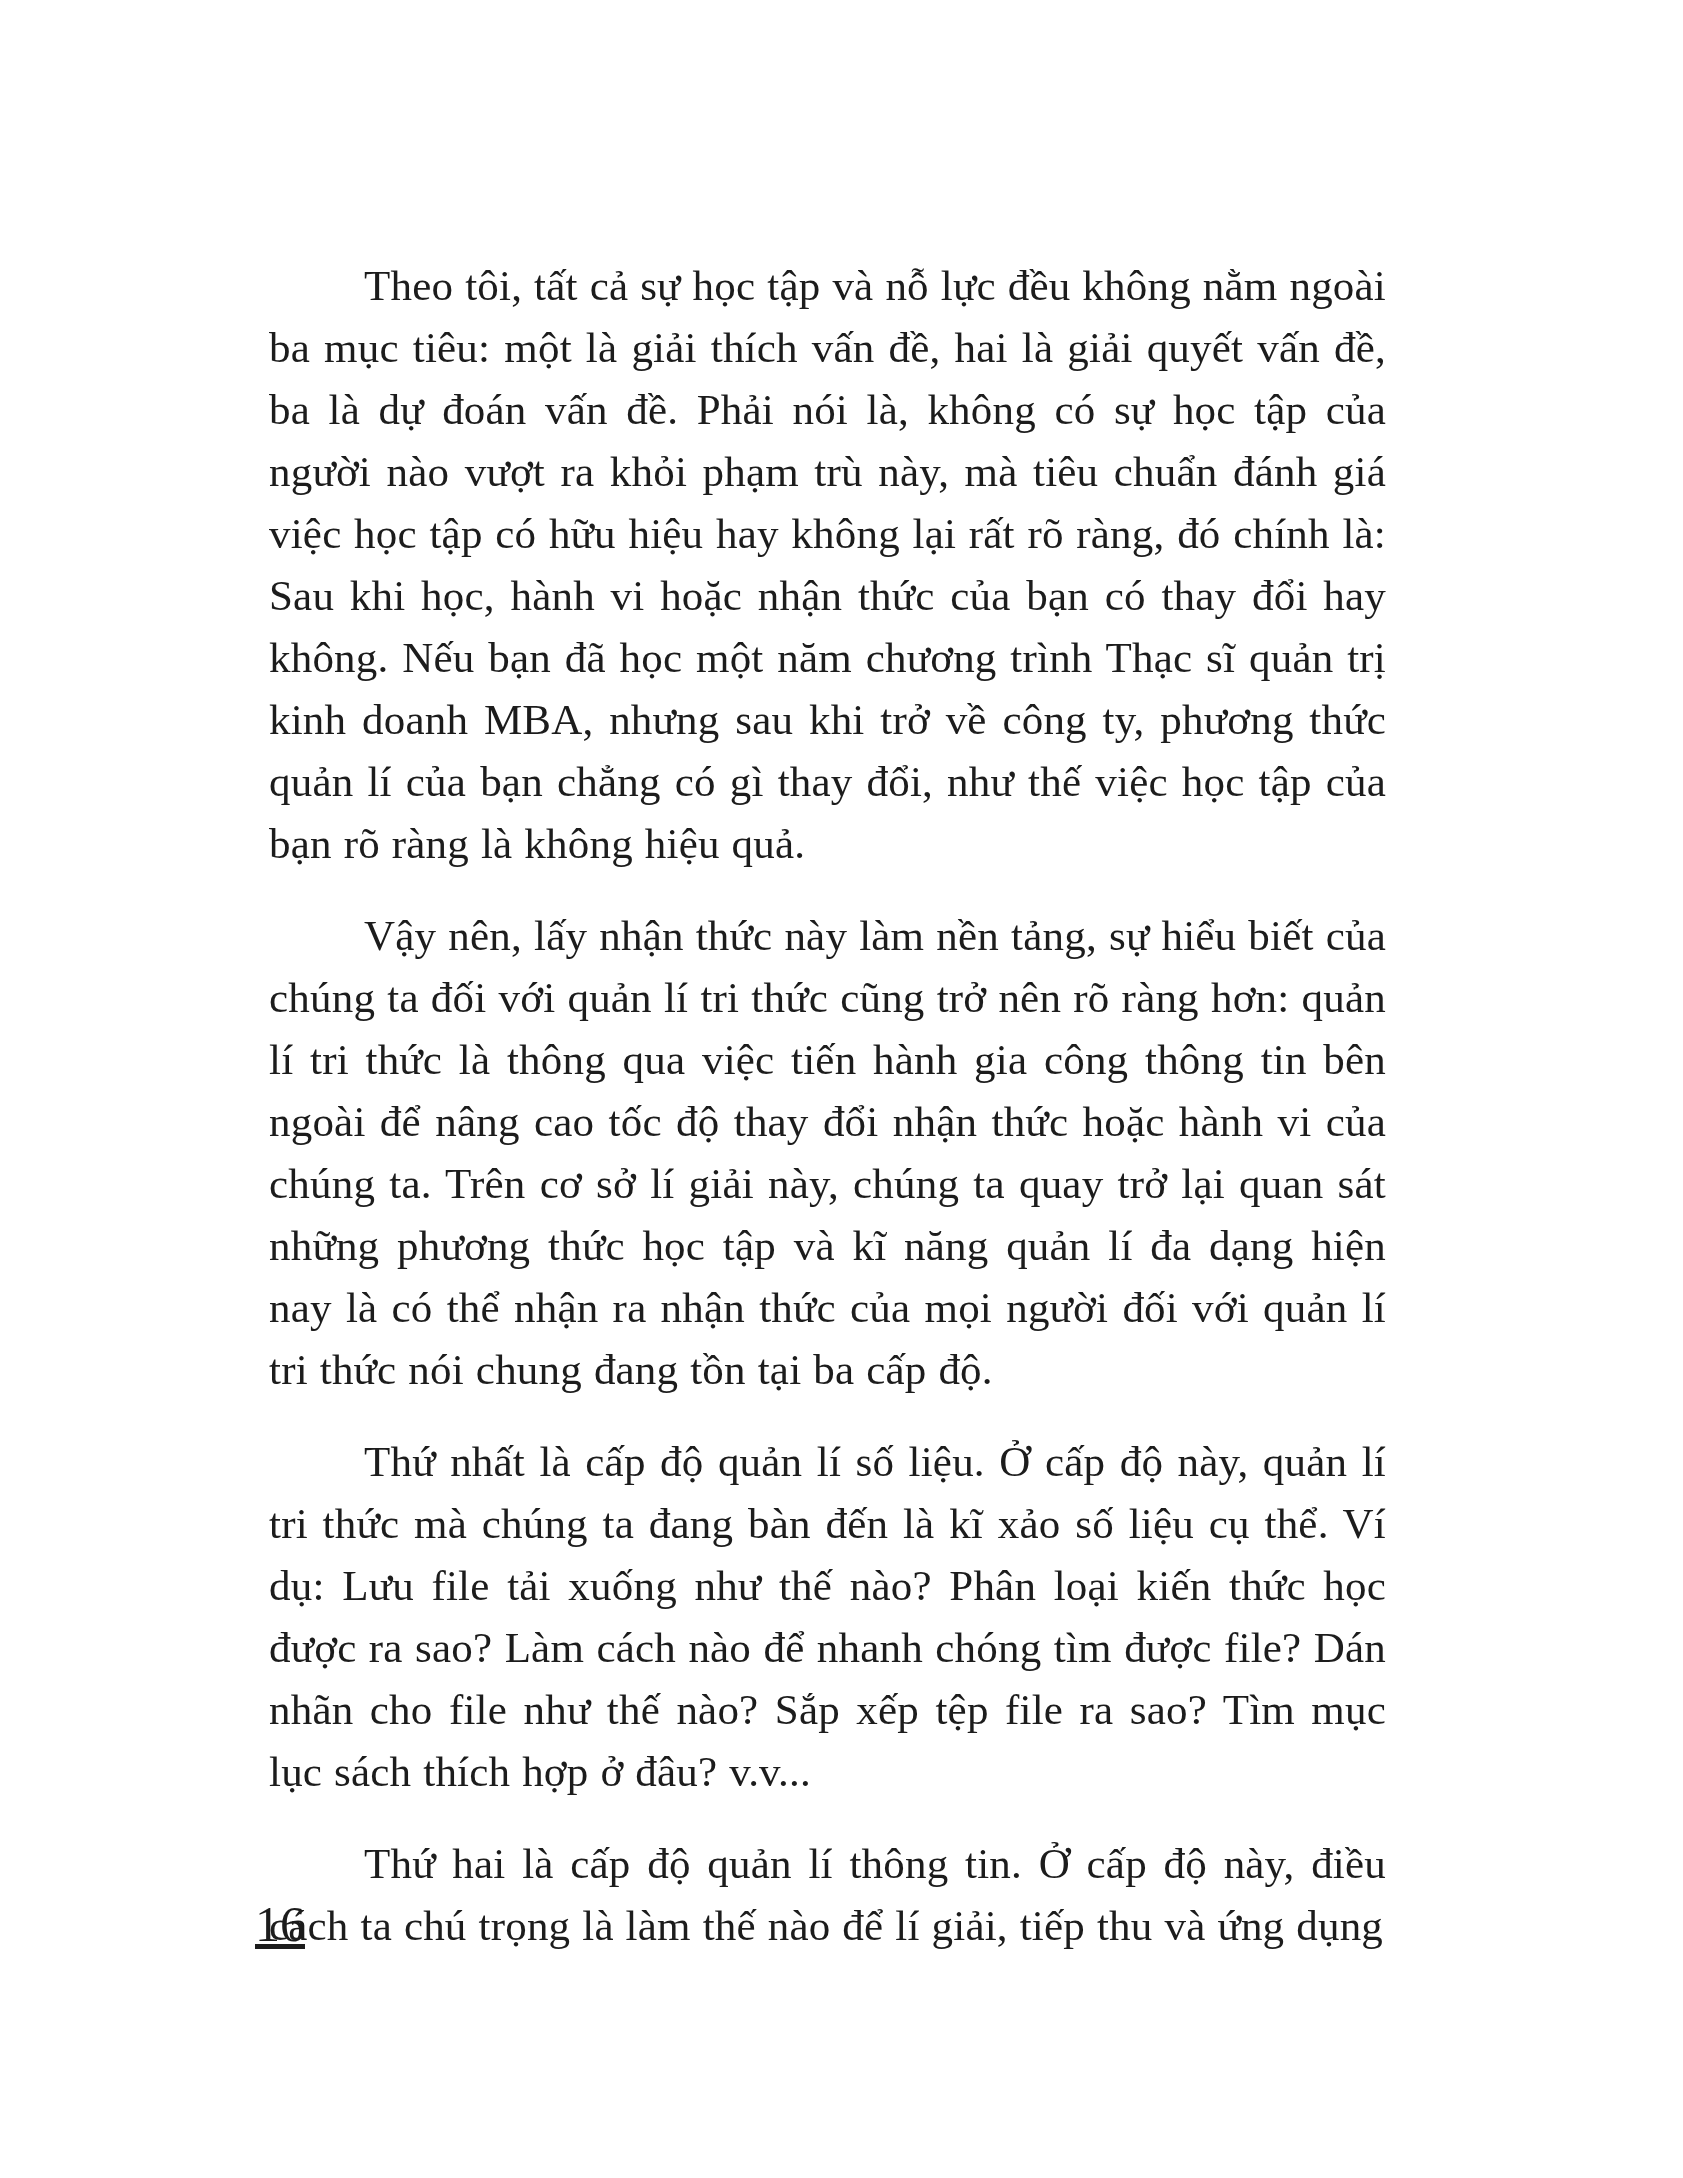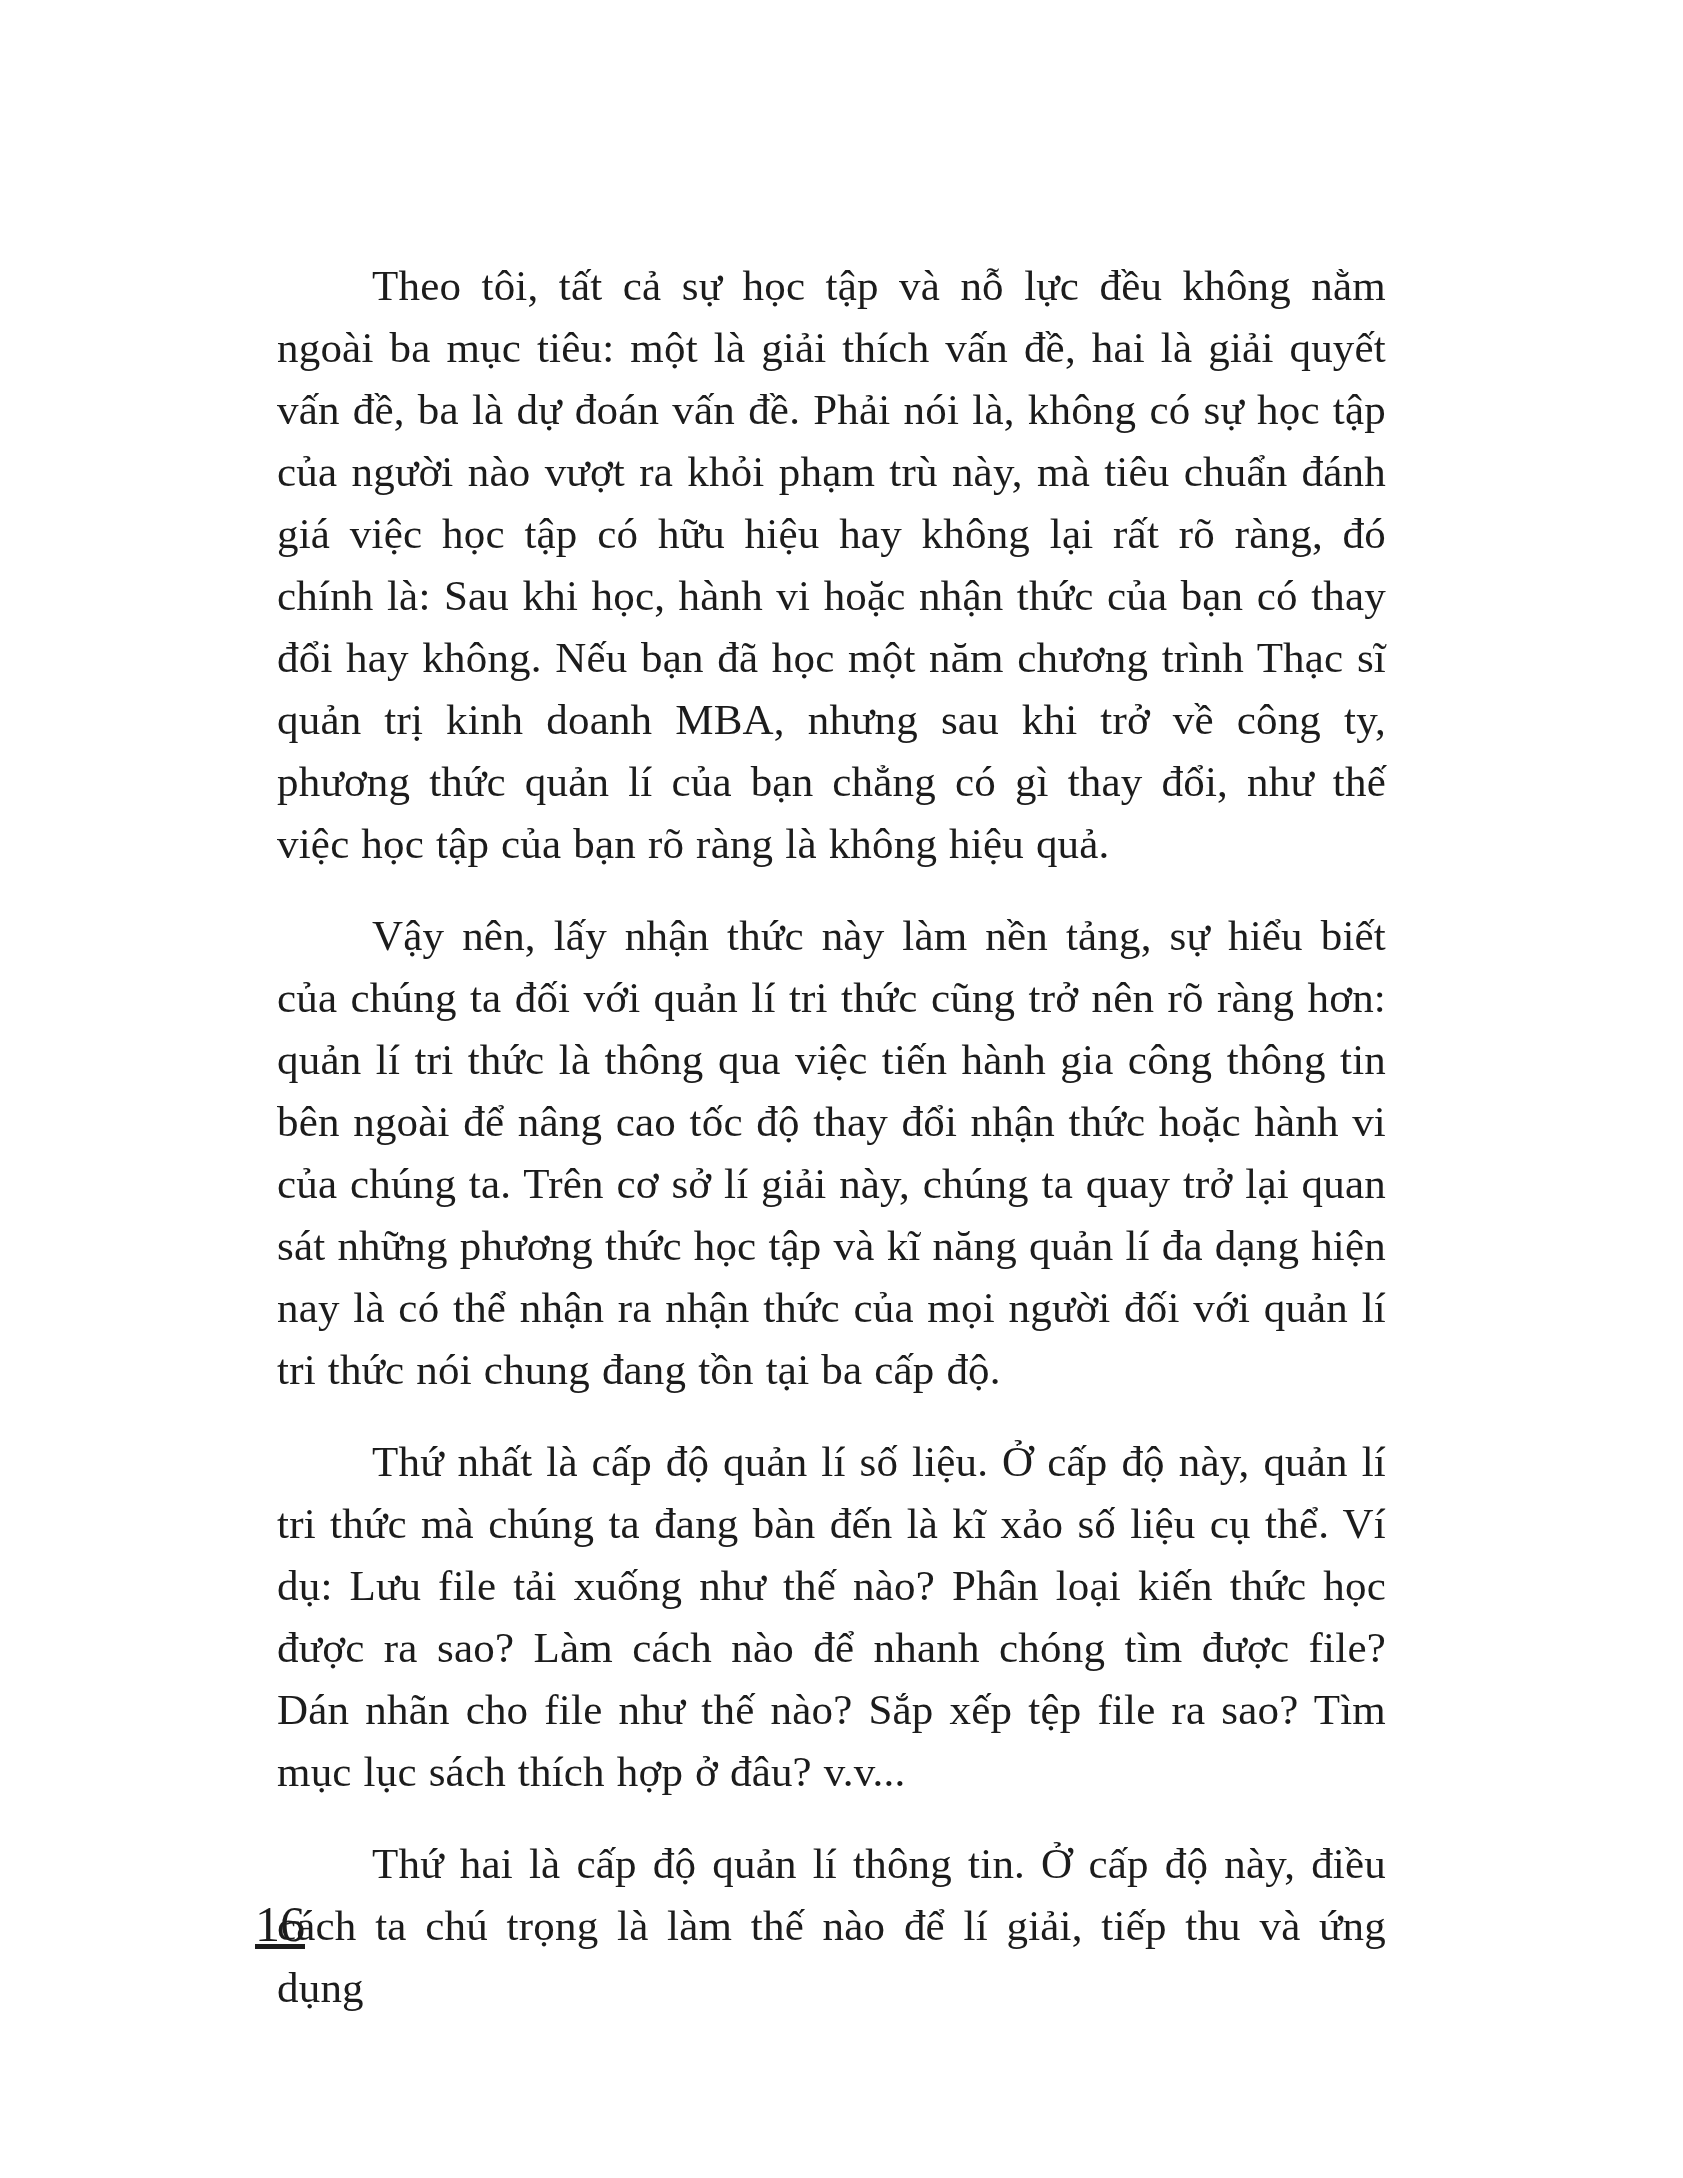--- a/index.html
+++ b/index.html
@@ -16,21 +16,21 @@
     font-family: "Liberation Serif", "DejaVu Serif", serif;
     color: #1c1c1c;
   }
   .text-block {
     position: absolute;
     left: 269px;
     top: 255px;
     width: 1117px;
   }
   .text-block p {
-    margin: 0 0 30px 8px;
+    margin: 0 0 30px 0;
     font-size: 43px;
     line-height: 62px;
     text-align: justify;
     text-indent: 95px;
     letter-spacing: 0.2px;
     word-spacing: 1px;
   }
   .text-block p:last-child {
     margin-bottom: 0;
   }

